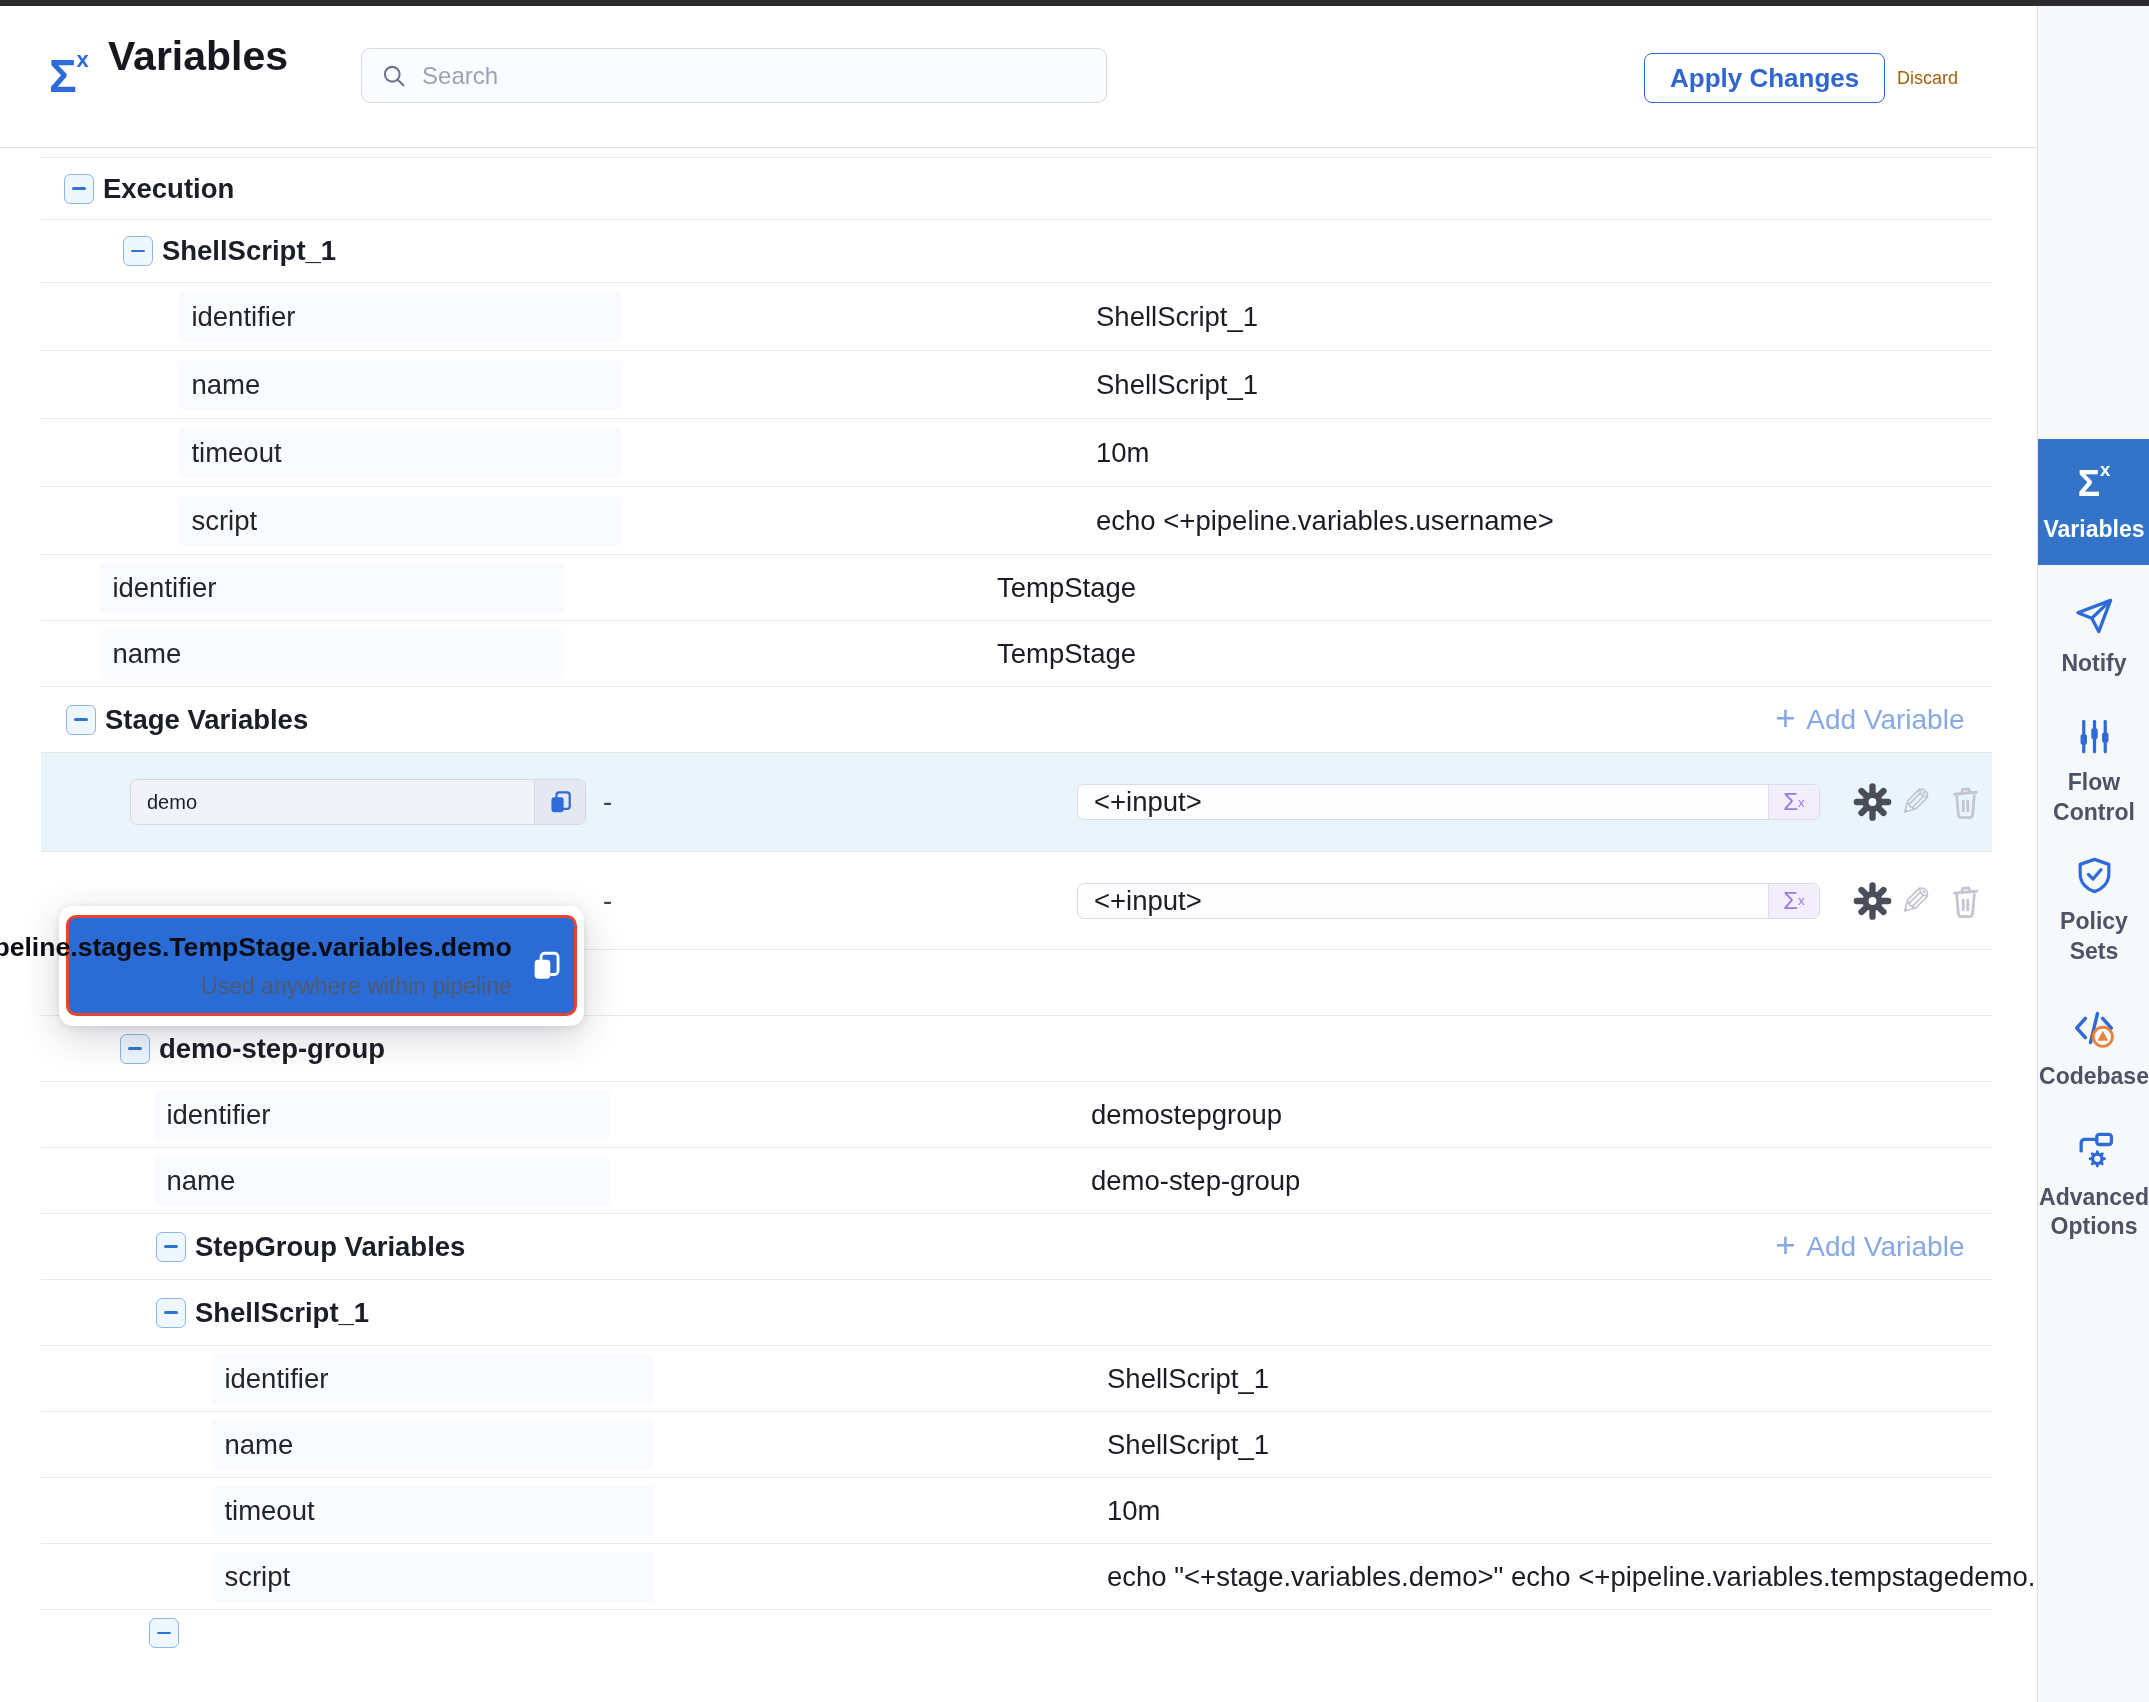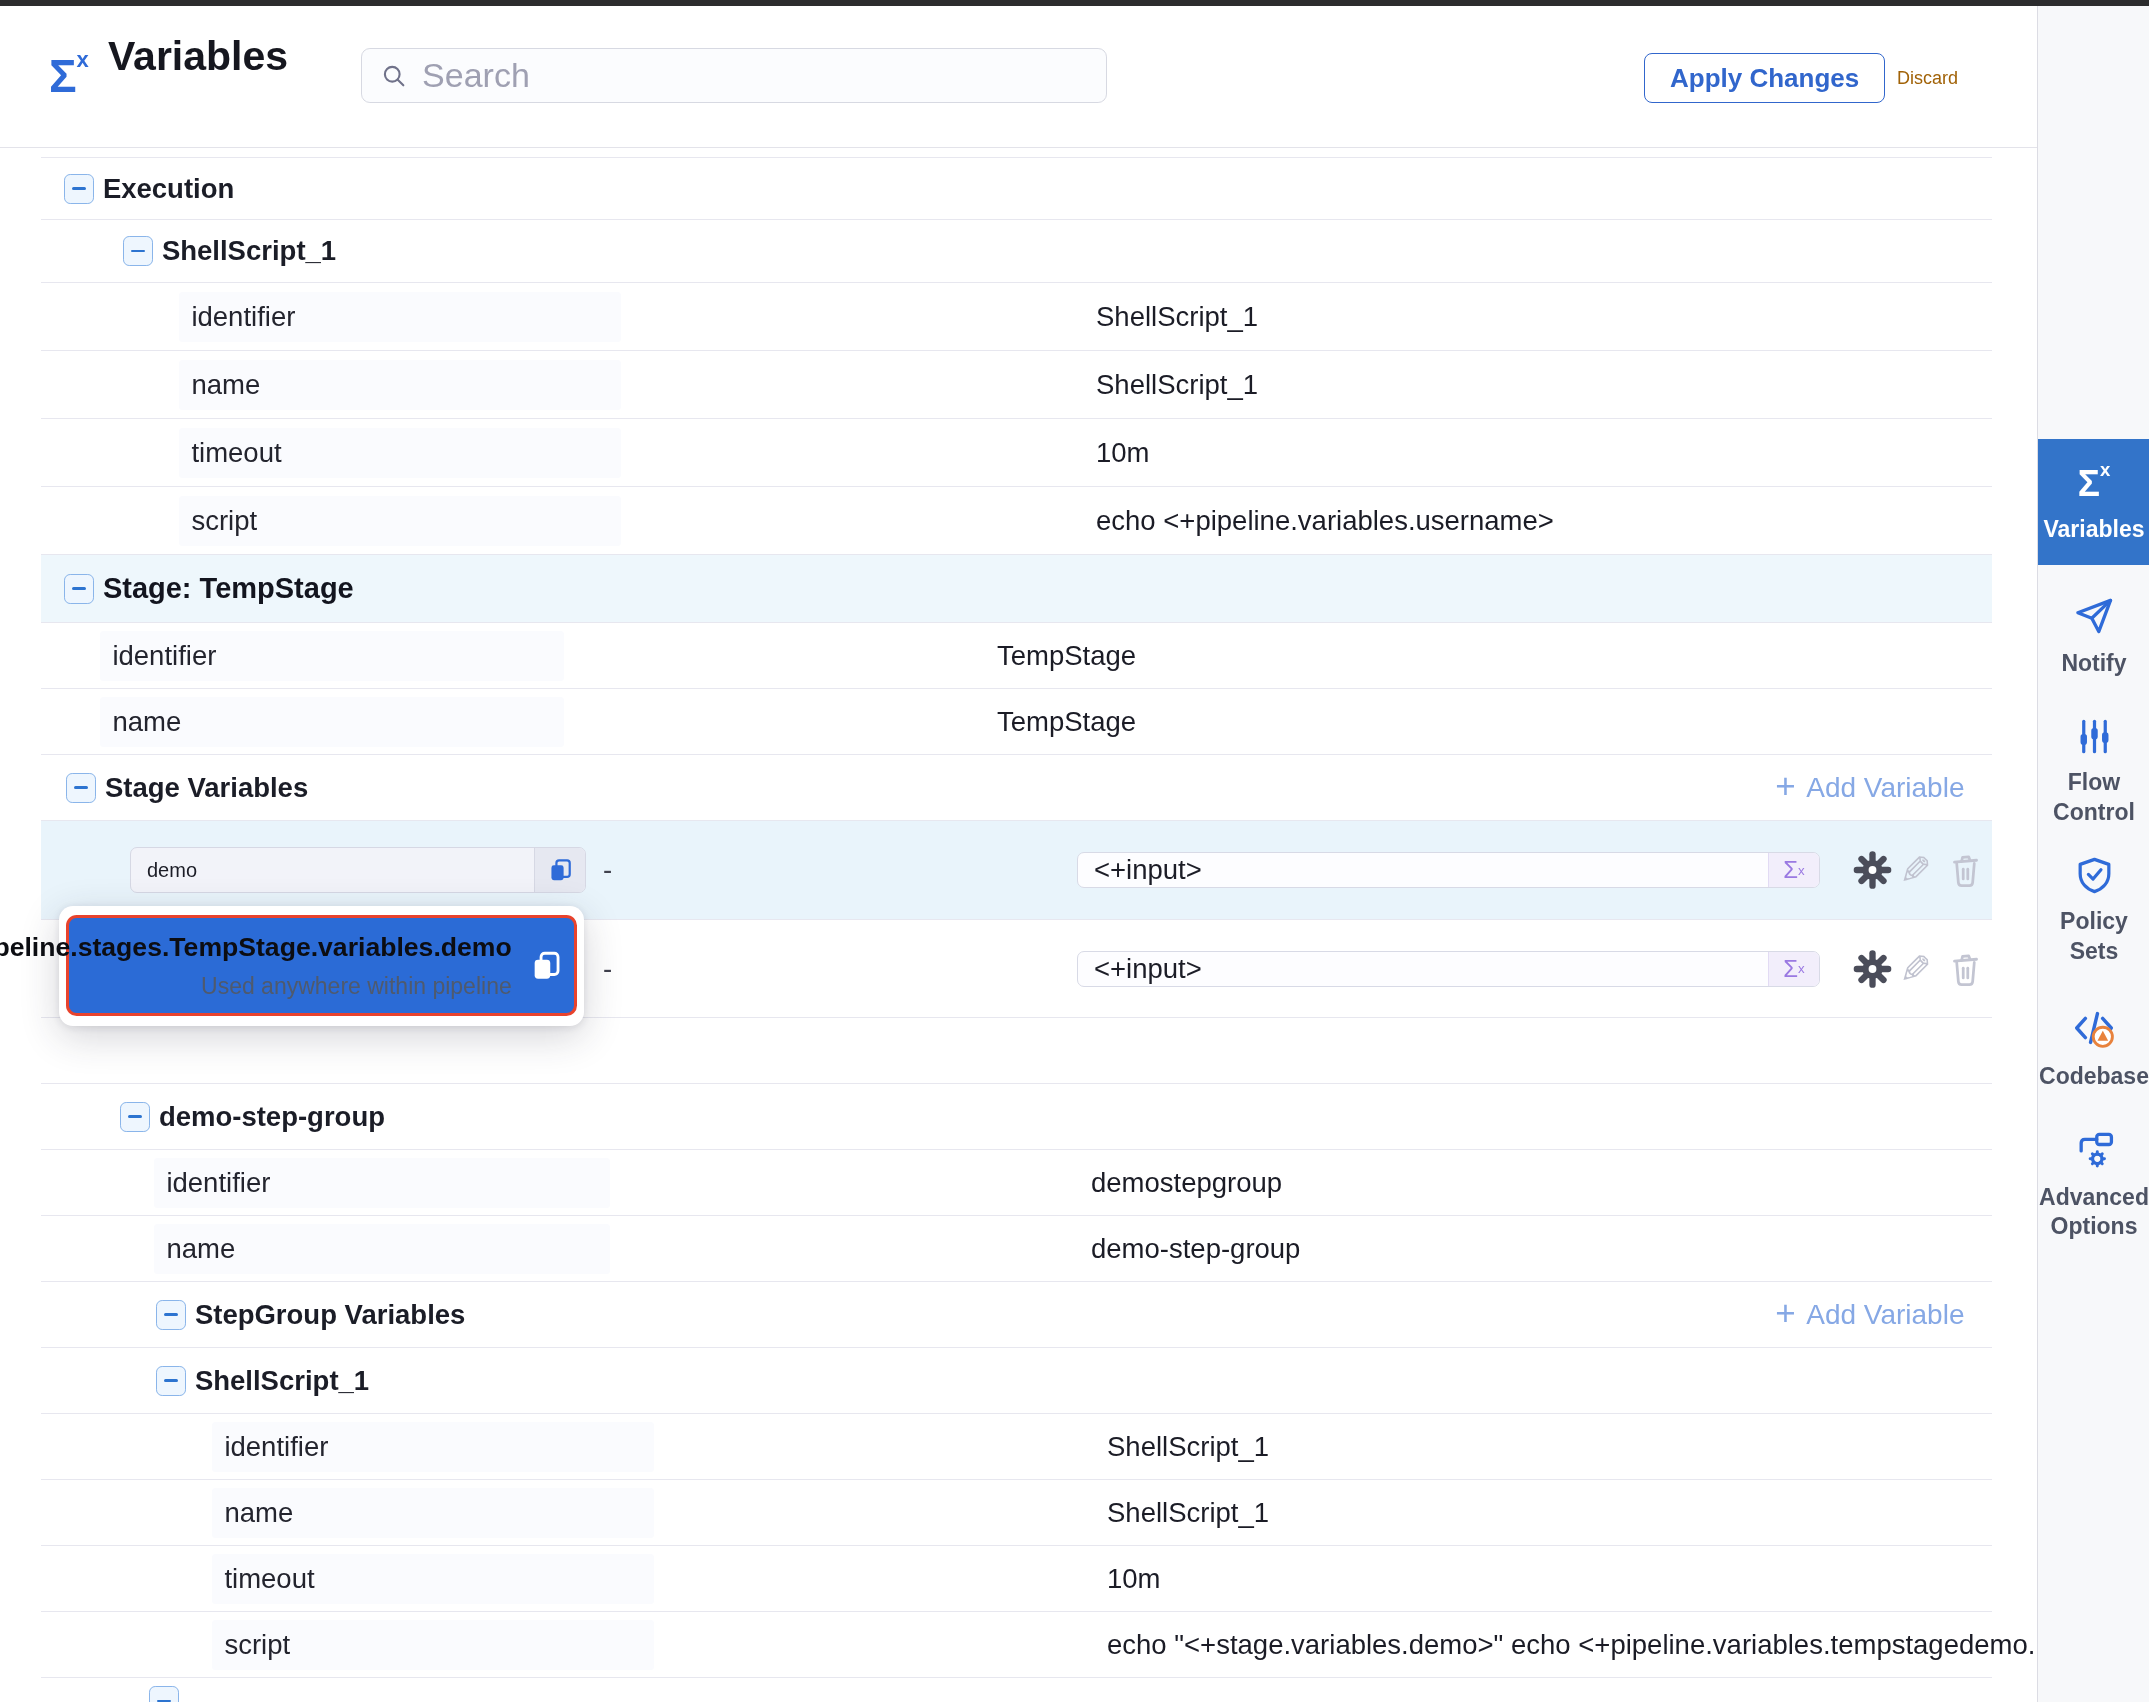--- a/index.html
+++ b/index.html
@@ -10,21 +10,21 @@
   
   .hdr{position:absolute;left:0;top:6.2px;width:2037px;height:142px;background:#fff;
        border-bottom:0.9px solid #e3e3ea;box-sizing:border-box;}
   .brand{position:absolute;left:49px;top:41px;font-weight:bold;color:#2f6bd8;}
   .brand .sig{font-size:46px;}
   .brand .sup{font-size:22px;font-weight:bold;vertical-align:25px;}
   .title{position:absolute;left:108px;top:26.6px;margin:0;font-size:41px;font-weight:bold;color:#16171f;}
   .search{position:absolute;left:361px;top:42px;width:746px;height:55px;box-sizing:border-box;
           border:1.8px solid #d7d9e2;border-radius:8.9px;background:#fbfcfe;display:flex;align-items:center;
           gap:12.4px;padding:0 17.7px;}
-  .search input{border:none;outline:none;background:transparent;font-size:34px;flex:1;
+  .search input{border:none;outline:none;background:transparent;font-size:24px;flex:1;
           font-family:"Liberation Sans",sans-serif;color:#1b1c26;}
   .search input::placeholder{color:#9fa0b2;}
   .apply{position:absolute;left:1644px;top:47px;height:50px;padding:0 25px;background:#fff;
          border:1.8px solid #3166cc;border-radius:8px;color:#3166cc;font-size:26px;font-weight:bold;
          font-family:"Liberation Sans",sans-serif;cursor:pointer;}
   .discard{position:absolute;left:1891px;top:47px;height:50px;background:none;border:none;color:#a16207;
          font-size:18px;font-family:"Liberation Sans",sans-serif;cursor:pointer;}
 
   
   .table{position:absolute;left:41px;top:157px;width:1951px;border-top:0.9px solid #e7e7ef;}
@@ -152,26 +152,20 @@
     </div>
     <div class="row frow ind-step" style="height:68px">
       <div class="lblbox">timeout</div>
       <span class="val">10m</span>
     </div>
     <div class="row frow ind-step" style="height:68px">
       <div class="lblbox">script</div>
       <span class="val">echo &lt;+pipeline.variables.username&gt;</span>
     </div>
 
-    <div class="row trow shdr pl26" style="height:68px">
-      <span class="tgl">
-          <i></i>
-        </span>
-      <span class="node">Stage: TempStage</span>
-    </div>
 
     <div class="row frow ind-stage" style="height:66px">
       <div class="lblbox">identifier</div>
       <span class="val">TempStage</span>
     </div>
     <div class="row frow ind-stage" style="height:66px">
       <div class="lblbox">name</div>
       <span class="val">TempStage</span>
     </div>
 

